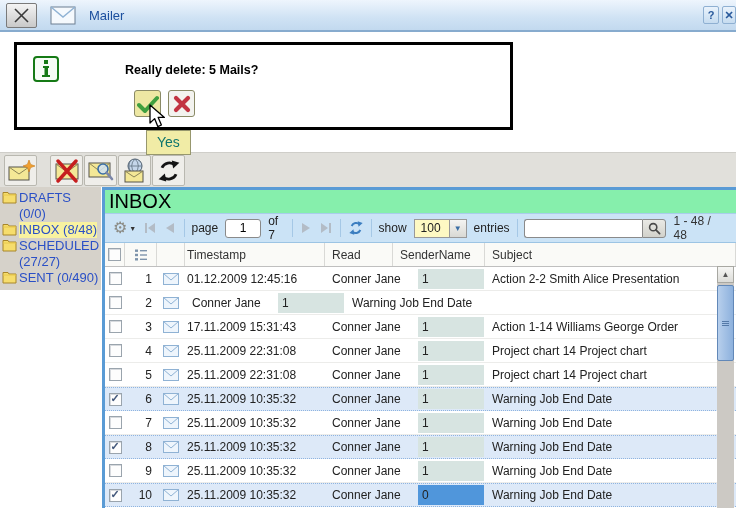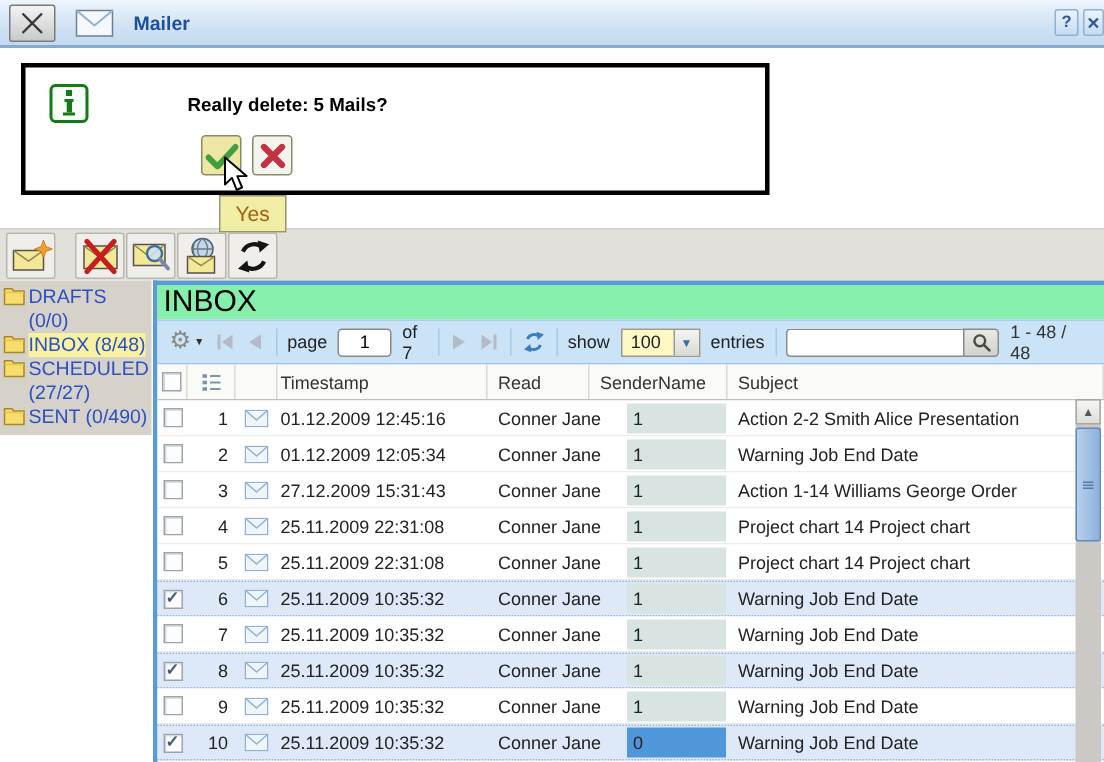--- a/index.html
+++ b/index.html
@@ -7,40 +7,40 @@
   body { font-family:"Liberation Sans", sans-serif; background:#fff; position:relative; font-size:12px; color:#222; }
 
   
   .titlebar { position:absolute; left:0; top:0; width:736px; height:32px;
     background:linear-gradient(#eef5fd,#cfe2f4 60%,#c2d9ef);
     border-bottom:2px solid #87abce; display:flex; align-items:center; }
   .collapse-btn { width:31px; height:25px; margin-left:6px;
     background:linear-gradient(#f4f4f4,#c9c9c9); border:1px solid #7a7a7a; border-radius:2px;
     display:flex; align-items:center; justify-content:center; }
   .tb-env { margin-left:13px; }
-  .tb-title { margin-left:13px; font-weight:bold; font-size:13px; color:#1c4f9e; }
+  .tb-title { margin-left:13px; font-weight:normal; font-size:13px; color:#1c4f9e; }
   .tb-right { margin-left:auto; display:flex; gap:3px; padding-right:0; }
   .tb-sm-btn { width:16px; height:18px; background:linear-gradient(#eaf3fc,#c6dcf0);
     border:1px solid #8fb0d2; border-radius:2px; color:#2a5a9c; font-weight:bold; font-size:11px;
     display:flex; align-items:center; justify-content:center; }
 
   
   .dialog-zone { position:absolute; left:0; top:34px; width:589px; height:118px; background:#fff; }
   .dialog { position:absolute; left:14px; top:8px; width:499px; height:88px;
     background:#fff; border:3px solid #000; }
   .info-icon { position:absolute; left:16px; top:11px; width:26px; height:26px;
     background:#f6fdf6; border:2px solid #157a15; border-radius:4px;
     display:flex; align-items:center; justify-content:center; }
   .dlg-msg { position:absolute; left:108px; top:18px; font-weight:bold; font-size:12.5px; color:#000; }
   .dlg-btn { position:absolute; width:27px; height:27px; border:1px solid #8a8a66; border-radius:3px;
     display:flex; align-items:center; justify-content:center; }
   .dlg-yes { left:117px; top:45px; background:#ede7a3; }
   .dlg-no  { left:151px; top:45px; background:#f3f3ef; }
   .tooltip { position:absolute; left:146px; top:96px; background:#f1eca6; border:1px solid #97976e;
-    padding:3px 10px 4px 10px; font-size:14px; color:#a16207; z-index:30; }
+    padding:3px 10px 4px 10px; font-size:14px; color:#0f766e; z-index:30; }
   .cursor { position:absolute; left:149px; top:70px; z-index:40; }
 
   
   .app-toolbar { position:absolute; left:0; top:152px; width:736px; height:35px;
     background:#e1e0db; border-top:1px solid #cfcec9; }
   .tool-btn { position:absolute; top:2px; width:33px; height:31px; background:#efeeea;
     border:1px solid #b9b8b0; border-radius:2px; display:flex; align-items:center; justify-content:center; }
 
   
   .sidebar { position:absolute; left:0; top:187px; width:101px; height:321px; background:#fff; }
@@ -341,40 +341,39 @@
     <div class="c c-check">
           <span class="cb"></span>
         </div>
     <div class="c c-num">2</div>
     <div class="c c-mail">
       <svg width="16" height="12" viewBox="0 0 16 12">
         <rect x="0.5" y="0.5" width="15" height="11" fill="#eef5fc" stroke="#8fb2d4"></rect>
         <path d="M0.5 0.5 L8 7 L15.5 0.5" fill="none" stroke="#8fb2d4"></path>
       </svg>
     </div>
-    <div class="c c-ts">01.12.2009 12:05:34</div>
     <div class="c c-sender">Conner Jane</div>
     <div class="c c-read">
           <span class="read-chip">1</span>
         </div>
     <div class="c c-subj">Warning Job End Date</div>
   </div>
 
   <div class="trow">
     <div class="c c-check">
           <span class="cb"></span>
         </div>
     <div class="c c-num">3</div>
     <div class="c c-mail">
       <svg width="16" height="12" viewBox="0 0 16 12">
         <rect x="0.5" y="0.5" width="15" height="11" fill="#eef5fc" stroke="#8fb2d4"></rect>
         <path d="M0.5 0.5 L8 7 L15.5 0.5" fill="none" stroke="#8fb2d4"></path>
       </svg>
     </div>
-    <div class="c c-ts">27.12.2009 15:31:43</div>
+    <div class="c c-ts">17.11.2009 15:31:43</div>
     <div class="c c-sender">Conner Jane</div>
     <div class="c c-read">
           <span class="read-chip">1</span>
         </div>
     <div class="c c-subj">Action 1-14 Williams George Order</div>
   </div>
 
   <div class="trow">
     <div class="c c-check">
           <span class="cb"></span>

